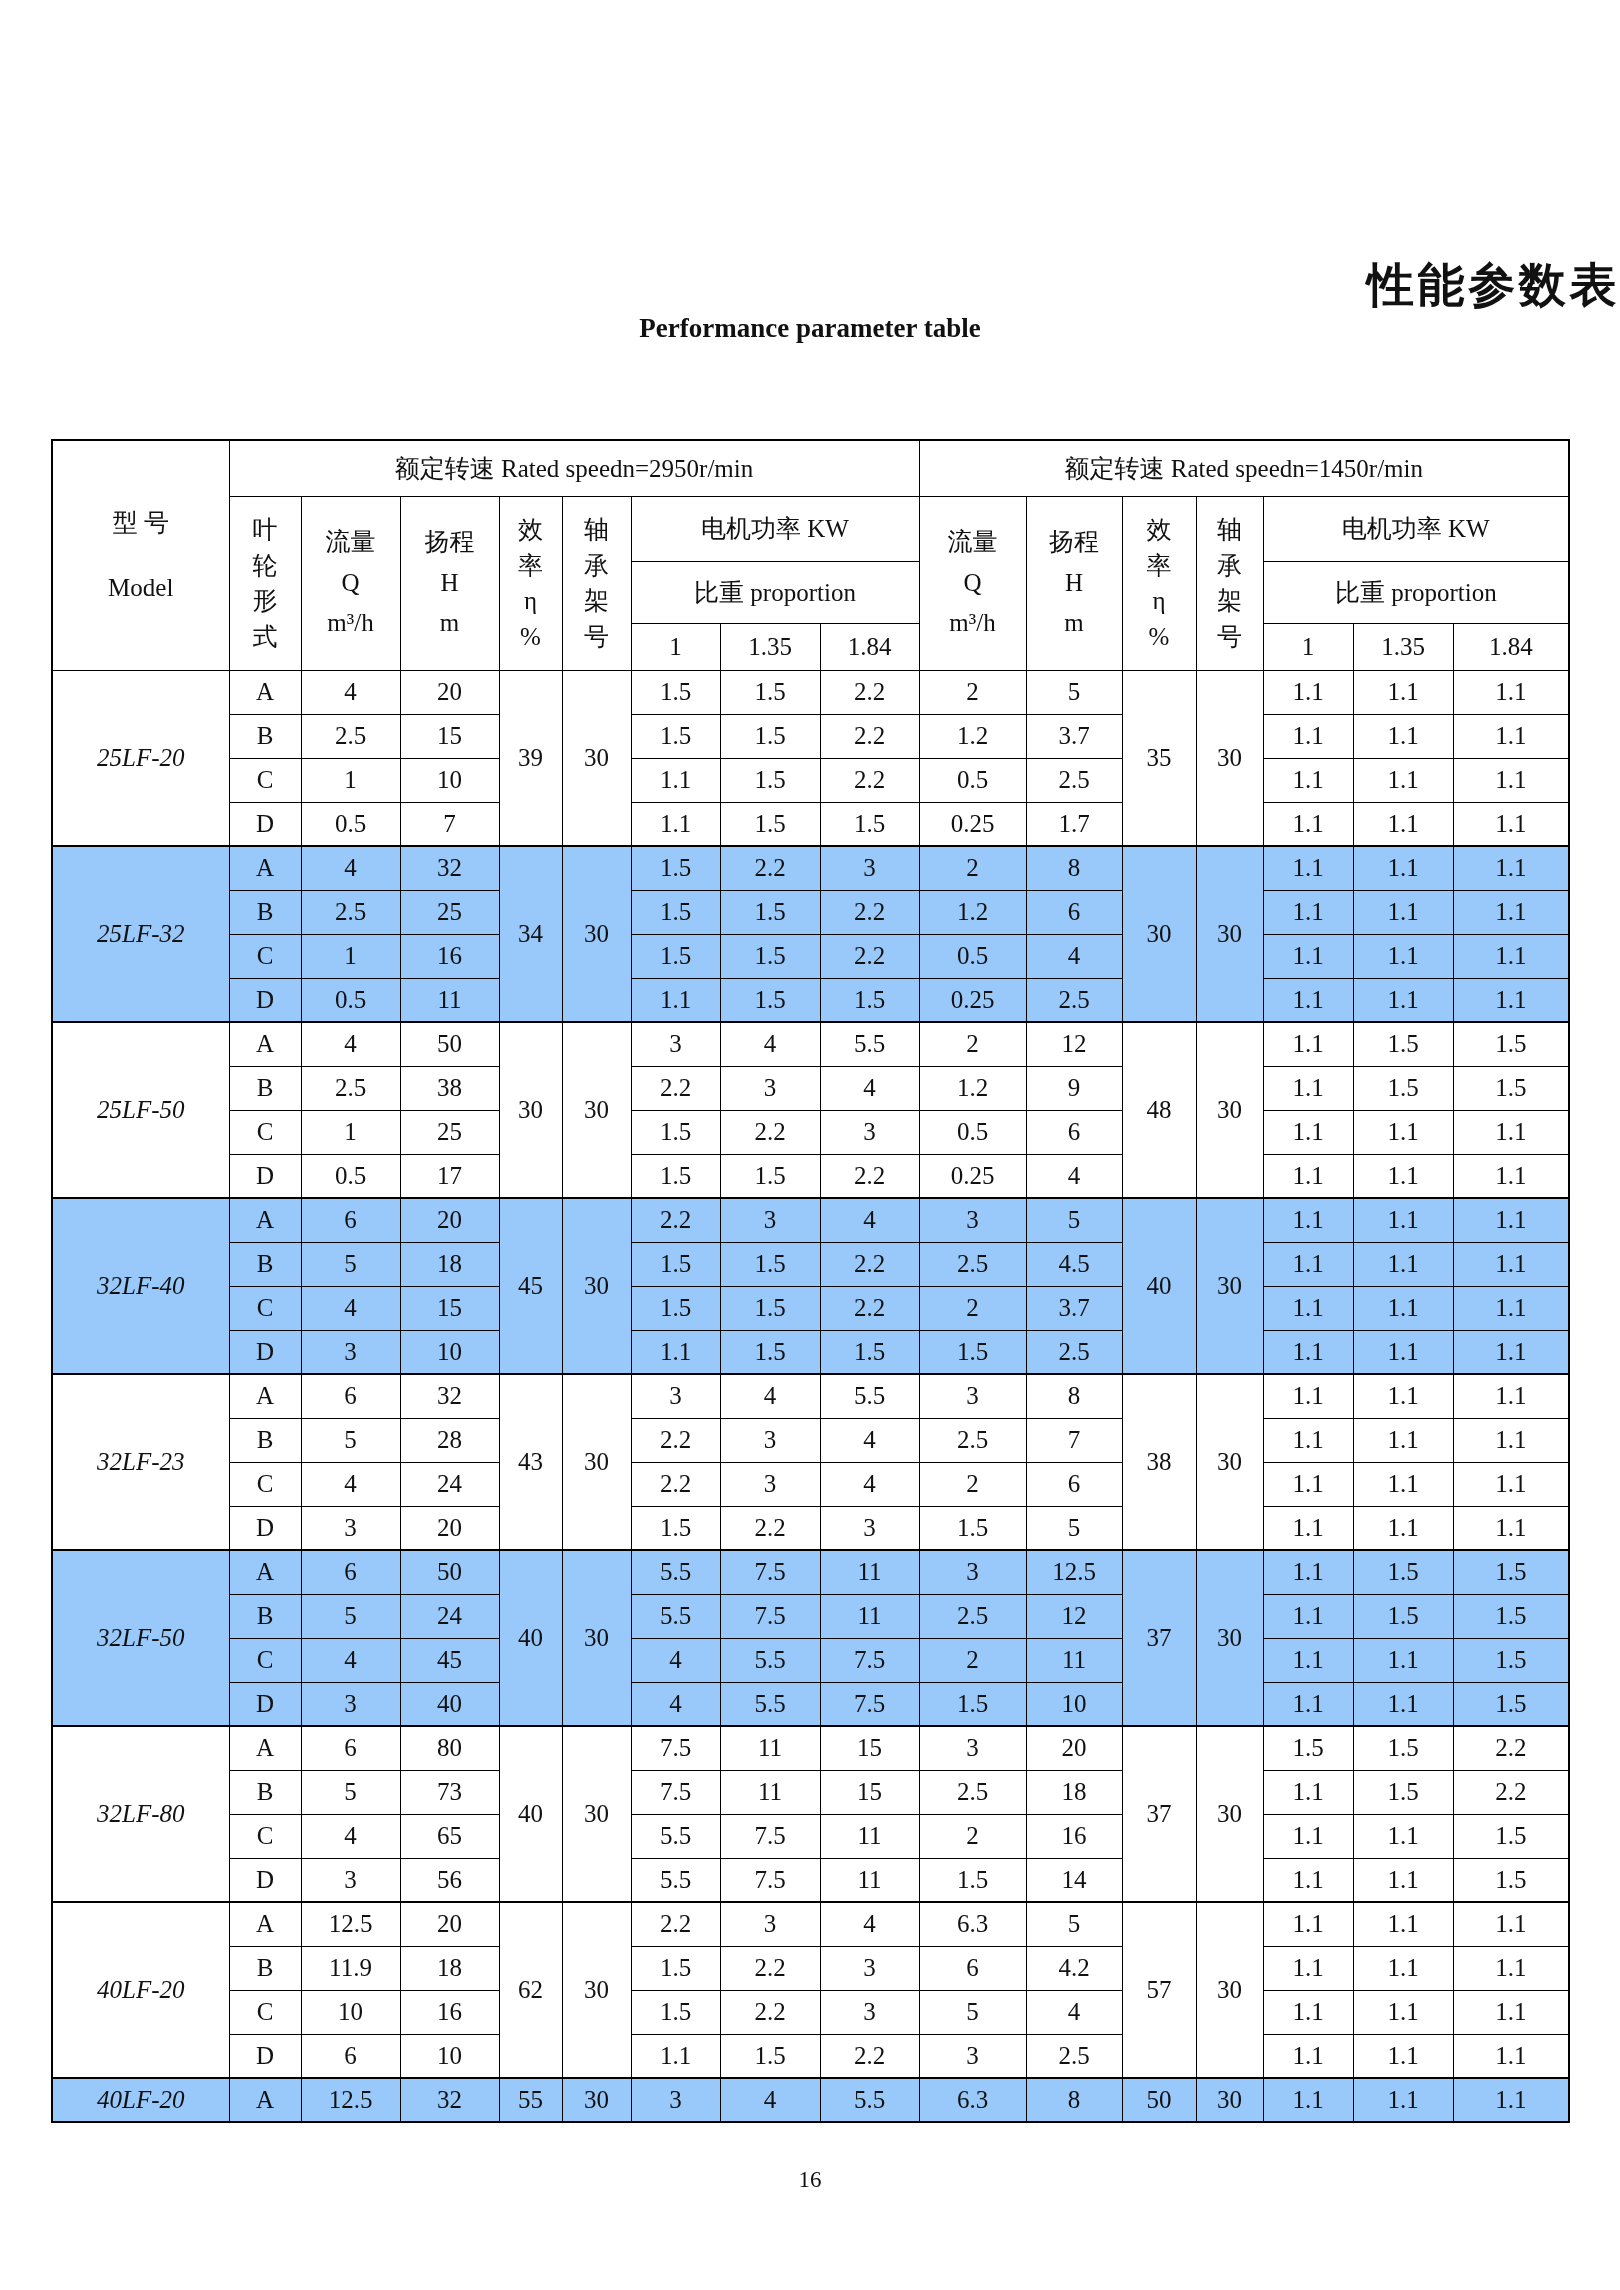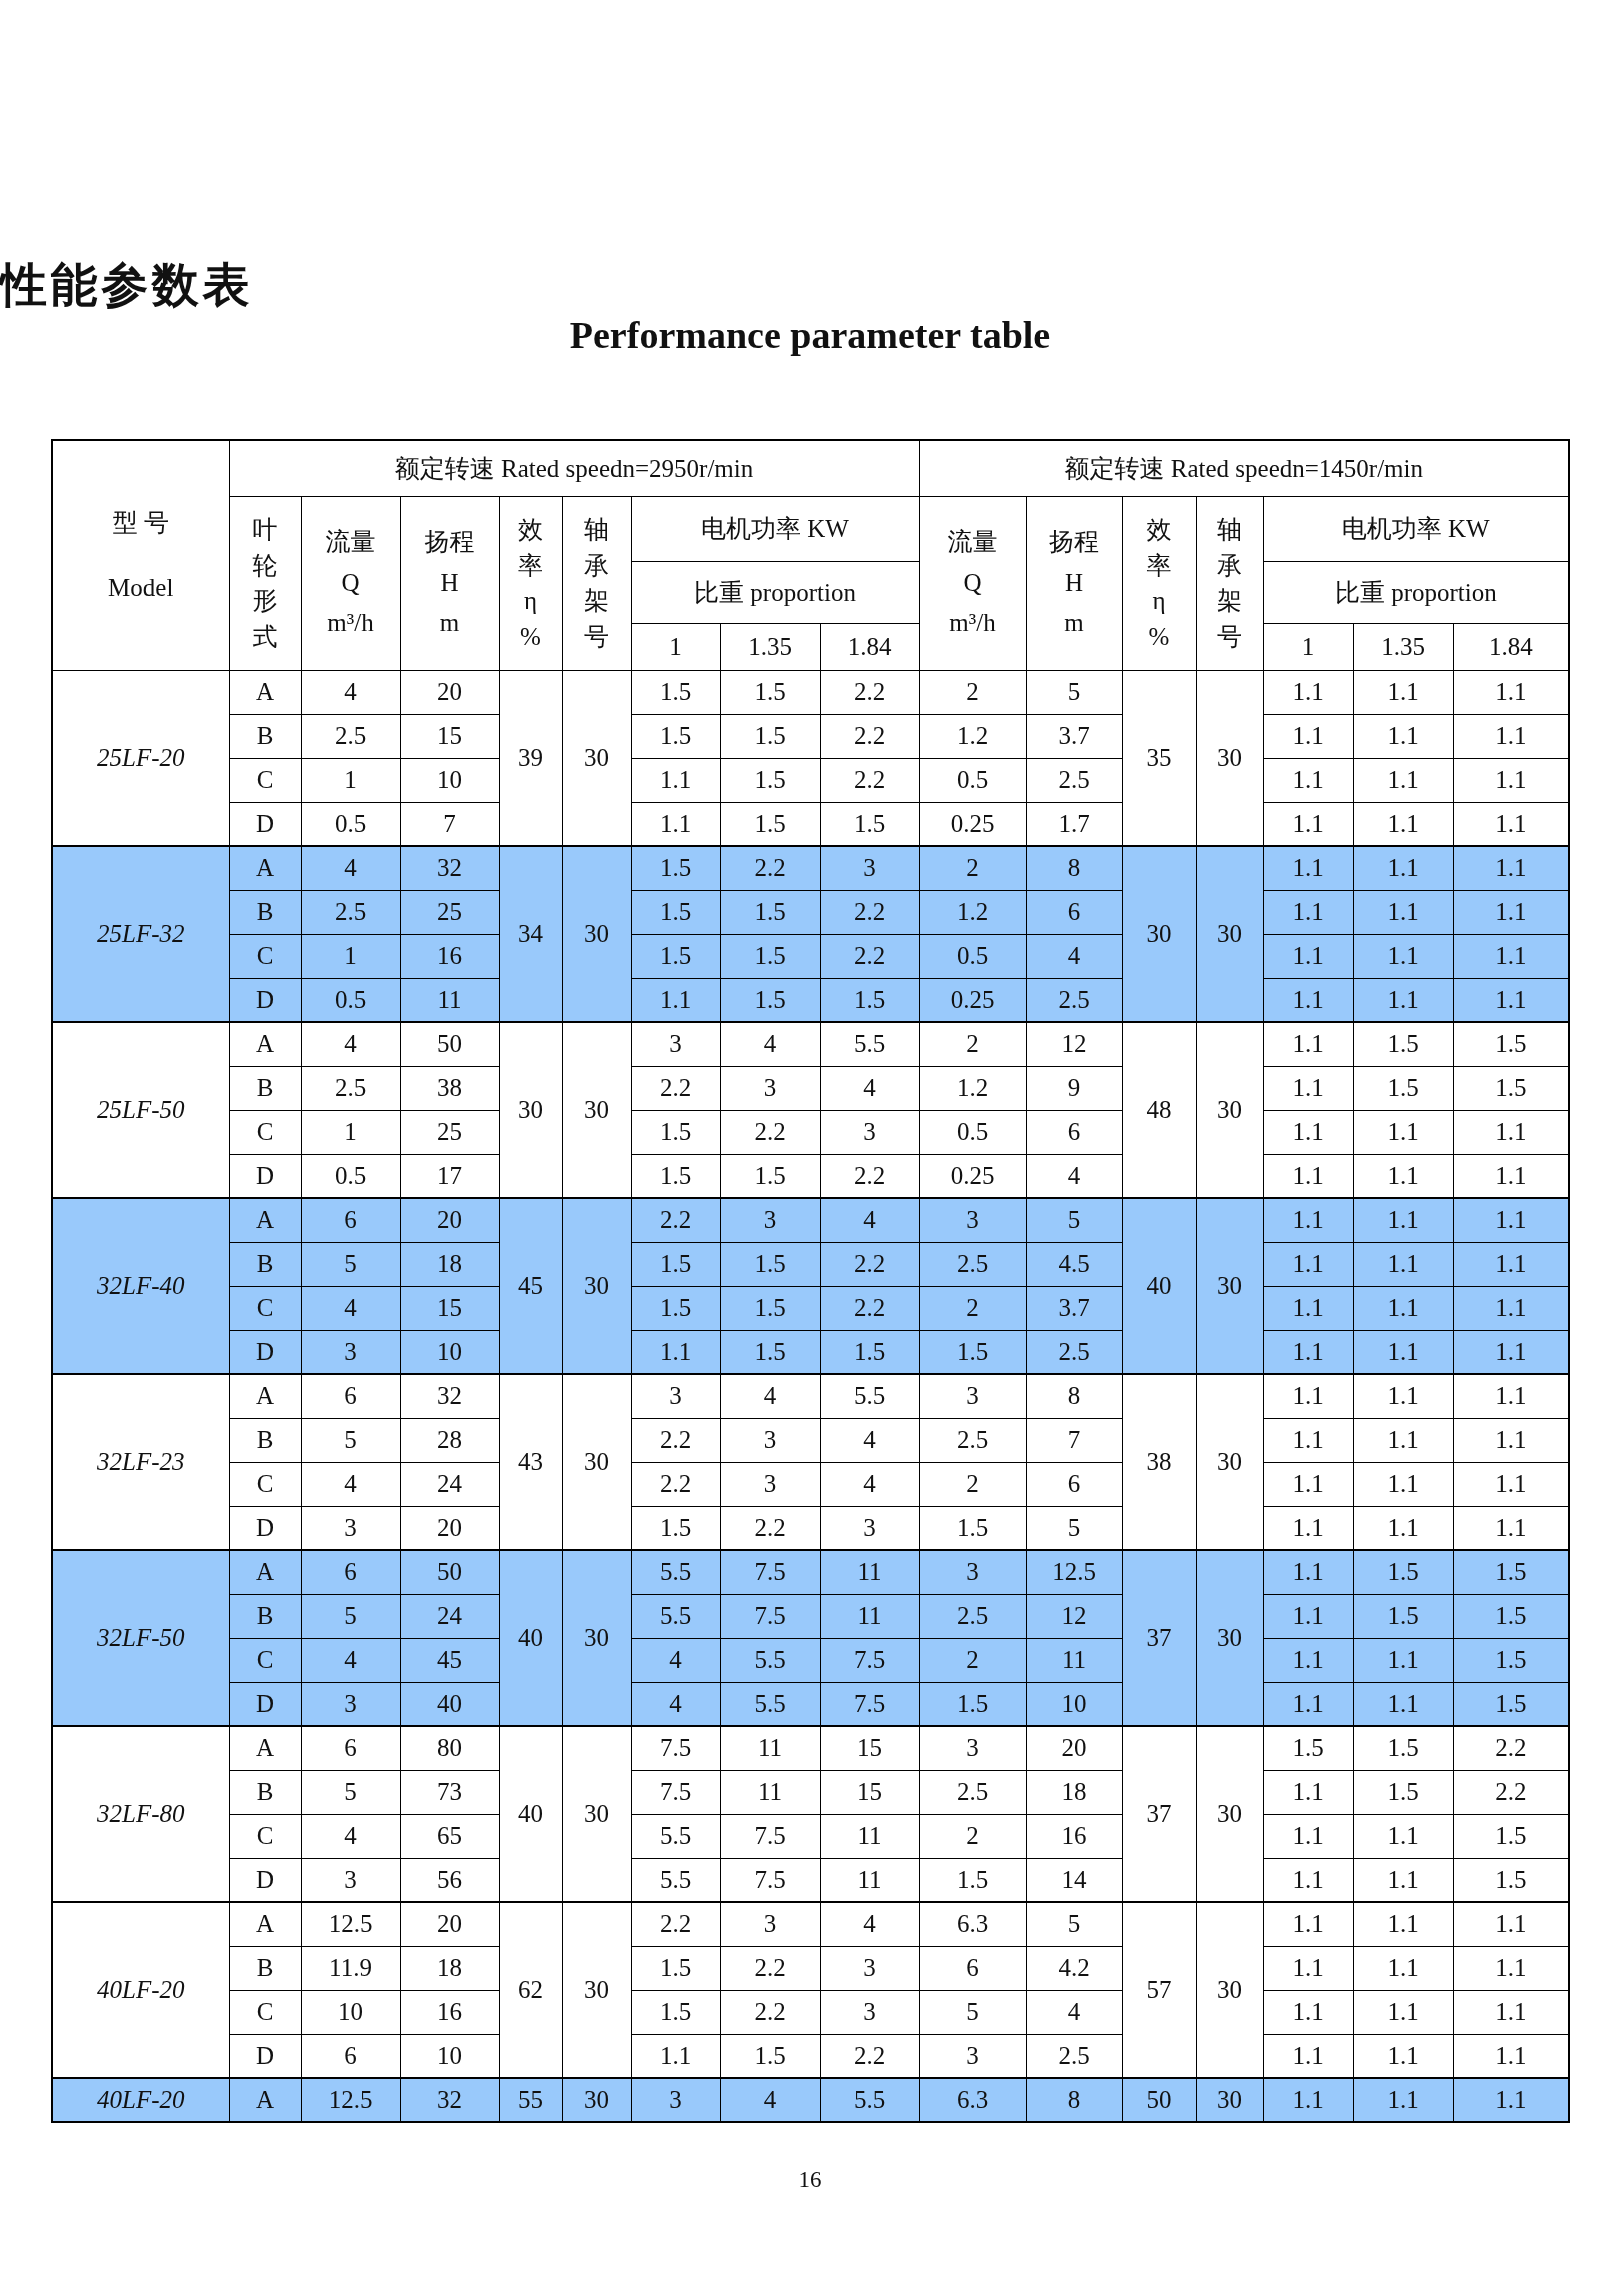--- a/index.html
+++ b/index.html
@@ -5,25 +5,25 @@
   * { box-sizing: border-box; margin: 0; padding: 0; }
   html,body { background:#ffffff; }
   body {
     width: 1620px; height: 2291px;
     position: relative;
     font-family: "Liberation Serif", "DejaVu Serif", serif;
     color: #111111;
   }
   .title-zh {
     position: absolute; top: 254px; left: 0; width: 100%;
-    text-align: left; font-size: 47px; font-weight: bold; letter-spacing: 3.6px;
+    text-align: right; font-size: 47px; font-weight: bold; letter-spacing: 3.6px;
   }
   .title-en {
     position: absolute; top: 313px; left: 0; width: 100%;
-    text-align: center; font-size: 38px; font-weight: bold;
+    text-align: center; font-size: 27px; font-weight: bold;
   }
   table.perf {
     position: absolute; left: 51px; top: 439px;
     width: 1517px;
     border-collapse: collapse; table-layout: fixed;
     border: 2.7px solid #000;
   }
   .perf th, .perf td {
     border: 1.3px solid #000;
     text-align: center; vertical-align: middle;

